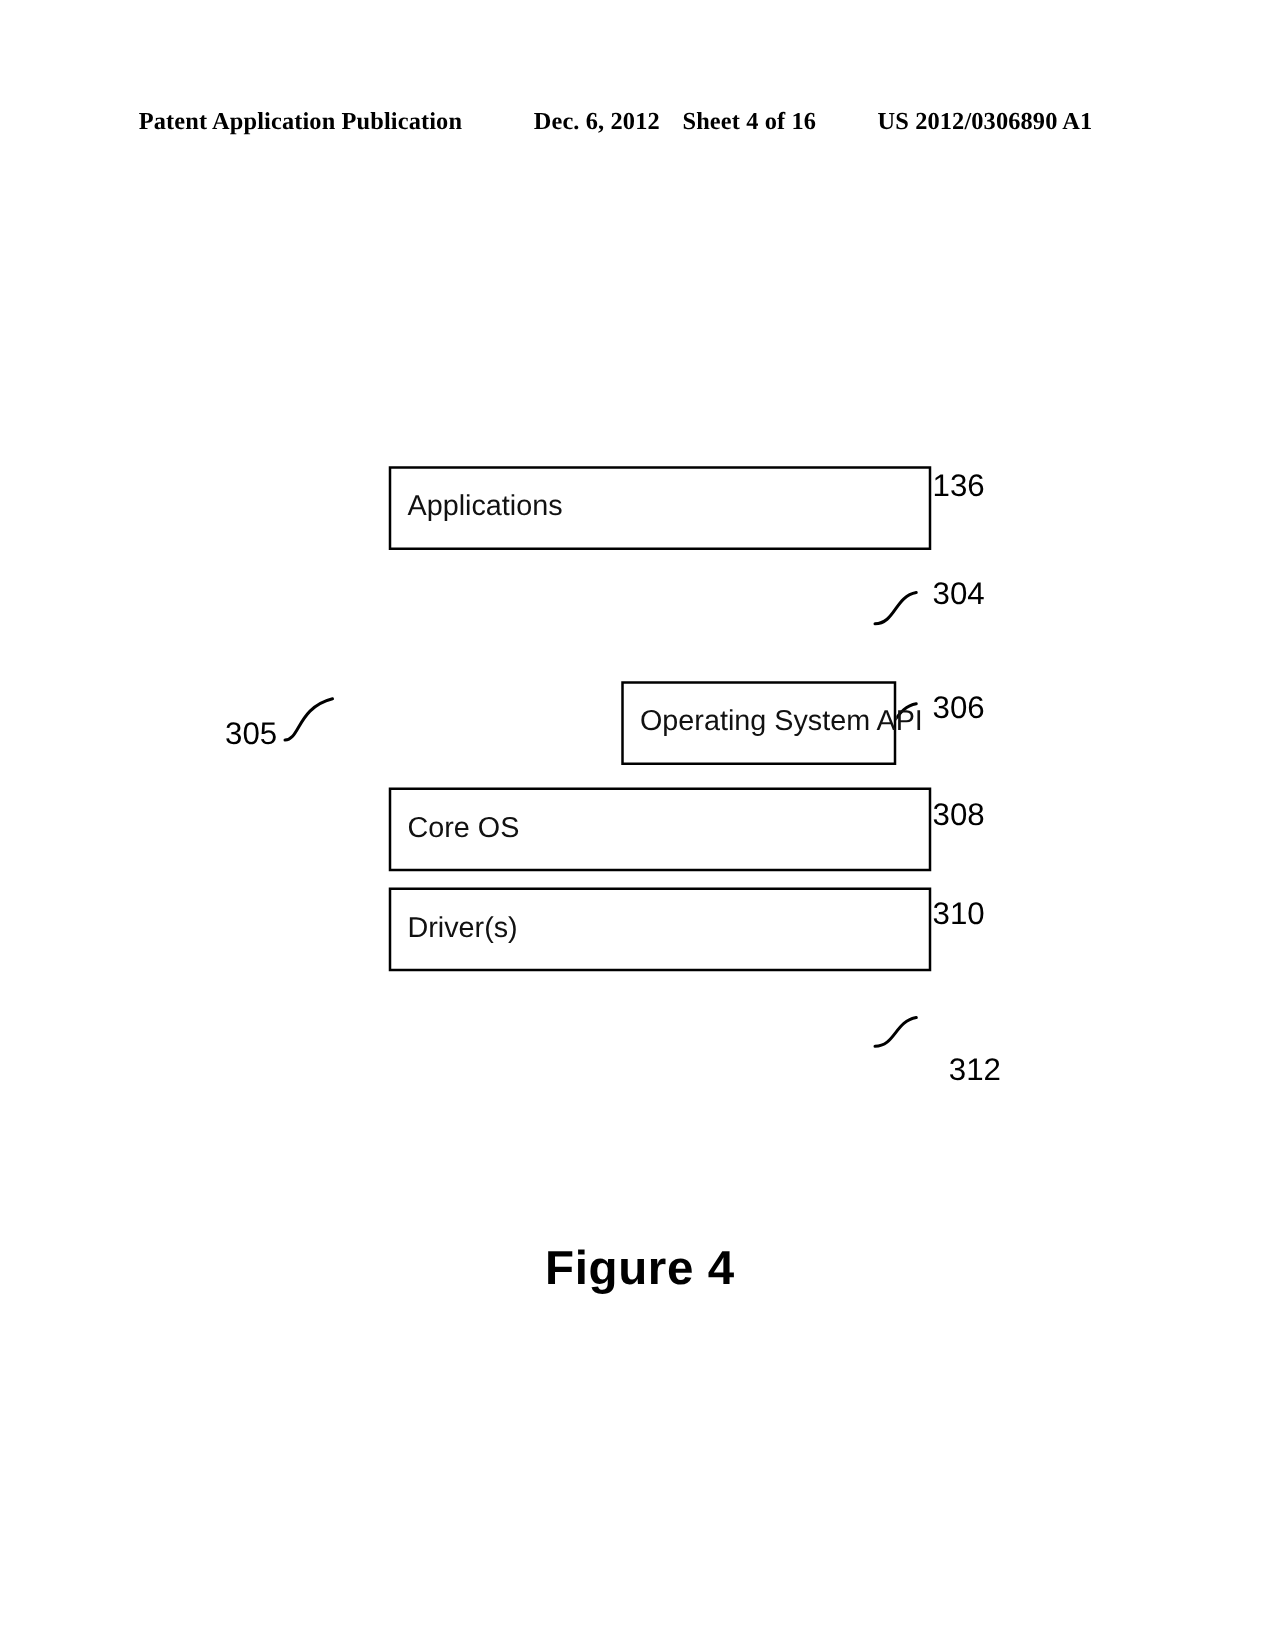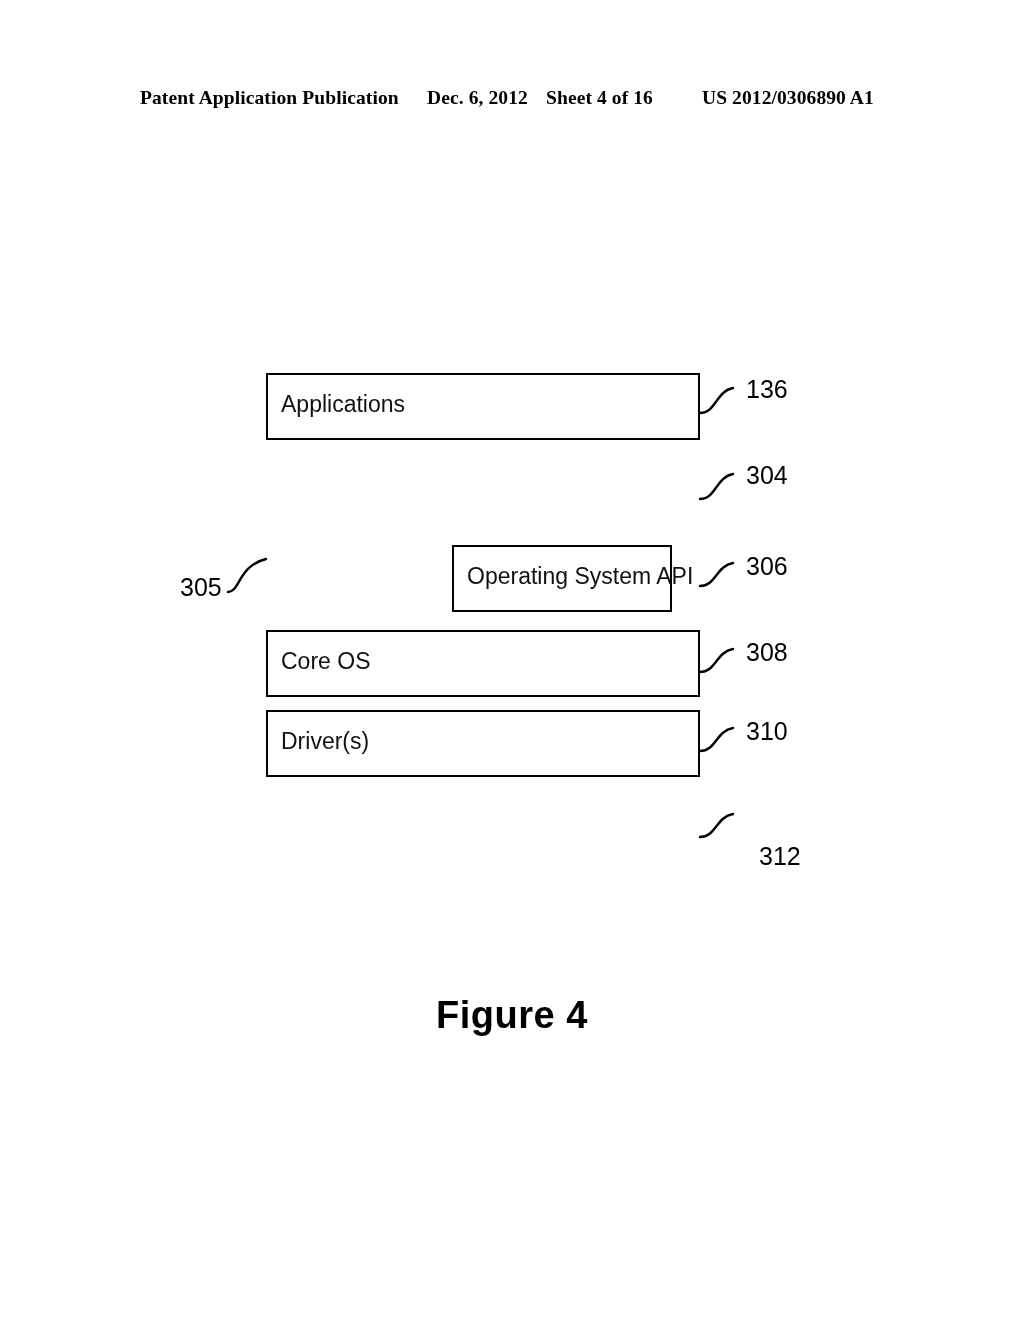--- a/index.html
+++ b/index.html
@@ -26,39 +26,40 @@
   }
   #page-header .hdr-item {
     position: absolute;
     font-family: "Liberation Serif", serif;
     font-weight: bold;
     font-size: 19.5px;
     letter-spacing: 0.1px;
     white-space: nowrap;
     line-height: 24px;
   }
-  #hdr-pub   { left: 140px; }
+  #hdr-pub   { left: 111px; }
   #hdr-date  { left: 427px; }
   #hdr-sheet { left: 546px; }
   #hdr-num   { left: 702px; }
 
   
   #diagram {
     position: absolute;
     left: 0;
     top: 0;
     width: 1024px;
     height: 1320px;
   }
 
   .layer-box {
     position: absolute;
     box-sizing: border-box;
     border: 2.4px solid #000;
     background: #ffffff;
+    margin-left: 45px;
   }
   .layer-box .box-label {
     position: absolute;
     left: 13px;
     top: 50%;
     transform: translateY(-58%);
     font-family: "Liberation Sans", sans-serif;
     font-size: 23px;
     line-height: 27px;
     white-space: nowrap;

